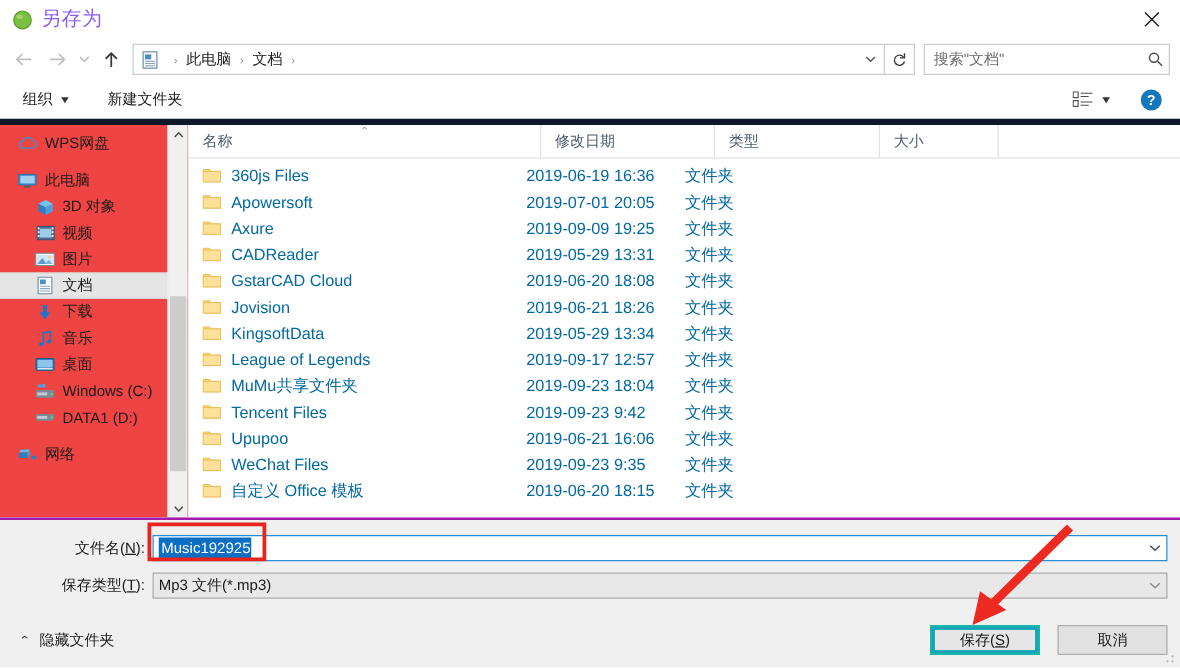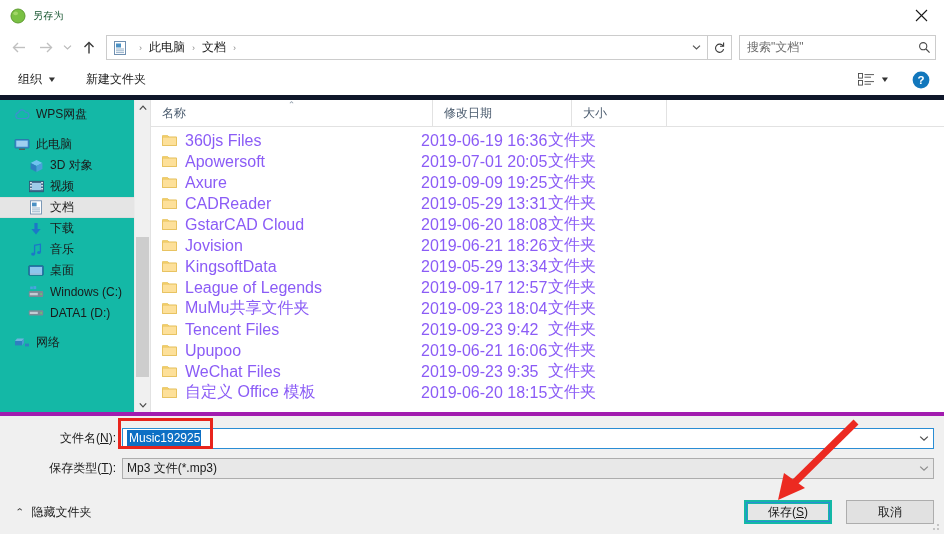--- a/index.html
+++ b/index.html
@@ -34,22 +34,22 @@
     position: relative;
   }
   .title-icon {
     width: 16px;
     height: 16px;
     margin-left: 10px;
     margin-right: 7px;
     flex: 0 0 16px;
   }
   .title-text {
-    font-size: 10px;
-    color: #14532d;
+    font-size: 16px;
+    color: #8b5cf6;
     letter-spacing: .3px;
   }
   .title-close {
     position: absolute;
     right: 0;
     top: 0;
     width: 46px;
     height: 31px;
     display: flex;
     align-items: center;
@@ -202,21 +202,21 @@
     display: flex;
     min-height: 0;
     background: #ffffff;
   }
 
   
   .sidebar {
     width: 150px;
     flex: 0 0 150px;
     position: relative;
-    background: #14b8a6;
+    background: #ef4444;
     padding-top: 4px;
     overflow: hidden;
   }
   .side-item {
     height: 21px;
     display: flex;
     align-items: center;
     padding-left: 14px;
     white-space: nowrap;
   }
@@ -333,32 +333,32 @@
     align-items: center;
     padding-left: 11px;
     box-sizing: border-box;
   }
   .folder-ico {
     width: 15px; height: 13px;
     flex: 0 0 15px;
     margin-right: 8px;
   }
   .fl-cell {
-    font-size: 16px;
-    color: #8b5cf6;
+    font-size: 13px;
+    color: #0369a1;
     box-sizing: border-box;
   }
   .fl-date { width: 127px; flex: 0 0 127px; padding-left: 0px; }
   .fl-type { width: 120px; flex: 0 0 120px; }
 
   
   .formarea {
     flex: 0 0 auto;
     background: #f0f0f0;
-    border-top: 4px solid #a21caf;
+    border-top: 2px solid #a21caf;
     padding: 11px 0 10px 0;
     position: relative;
   }
   .form-row {
     display: flex;
     align-items: center;
     height: 22px;
     margin-bottom: 8px;
   }
   .form-row:last-child { margin-bottom: 0; }
@@ -640,20 +640,32 @@
             <rect x="1.2" y="5" width="1.5" height="1.5" fill="#ffffff"></rect>
             <rect x="1.2" y="8" width="1.5" height="1.5" fill="#ffffff"></rect>
             <rect x="12.3" y="2" width="1.5" height="1.5" fill="#ffffff"></rect>
             <rect x="12.3" y="5" width="1.5" height="1.5" fill="#ffffff"></rect>
             <rect x="12.3" y="8" width="1.5" height="1.5" fill="#ffffff"></rect>
           </svg>
         </span>
         <span class="side-label">视频</span>
       </div>
 
+      <div class="side-item indent">
+        <span class="side-ico">
+          <svg width="16" height="13" viewBox="0 0 16 13">
+            <rect x="0.6" y="1.6" width="14.8" height="9.8" fill="#ffffff" stroke="#7b8a96" stroke-width="0.9"></rect>
+            <rect x="1.8" y="2.8" width="12.4" height="7.4" fill="#cfe6f5"></rect>
+            <path d="M1.8 10.2 L6 5.4 L9.2 10.2 Z" fill="#5a9bcb"></path>
+            <path d="M8 10.2 L11 6.8 L14.2 10.2 Z" fill="#7bb8dd"></path>
+            <circle cx="11.8" cy="4.6" r="1.1" fill="#f4d35e"></circle>
+          </svg>
+        </span>
+        <span class="side-label">图片</span>
+      </div>
 
       <div class="side-item indent selected">
         <span class="side-ico">
           <svg width="14" height="15" viewBox="0 0 14 15">
             <rect x="1.5" y="0.8" width="11" height="13.2" fill="#ffffff" stroke="#6f8fb0" stroke-width="0.9"></rect>
             <rect x="3" y="2.6" width="4.6" height="3.8" fill="#4a90c4"></rect>
             <line x1="3" y1="8" x2="11" y2="8" stroke="#8aa8c4" stroke-width="0.9"></line>
             <line x1="3" y1="9.9" x2="11" y2="9.9" stroke="#8aa8c4" stroke-width="0.9"></line>
             <line x1="3" y1="11.8" x2="11" y2="11.8" stroke="#8aa8c4" stroke-width="0.9"></line>
           </svg>
@@ -746,20 +758,23 @@
 
     <div class="filelist">
       <div class="fl-header">
         <div class="fl-th name">
           <span class="sortmark">⌃</span>
           <span>名称</span>
         </div>
         <div class="fl-th date">
           <span>修改日期</span>
         </div>
+        <div class="fl-th type">
+          <span>类型</span>
+        </div>
         <div class="fl-th size">
           <span>大小</span>
         </div>
         <div class="fl-th rest"></div>
       </div>
       <div class="fl-rows" id="file-rows">
           <div class="fl-row">
             <div class="fl-name">
               <span class="folder-ico"><svg width="15" height="13" viewBox="0 0 15 13">
                   <path d="M0.5 1.6 h5.2 l1.3 1.5 h7.5 v8.4 h-14 Z" fill="#fbd872" stroke="#e3bc52" stroke-width="0.7"></path>

